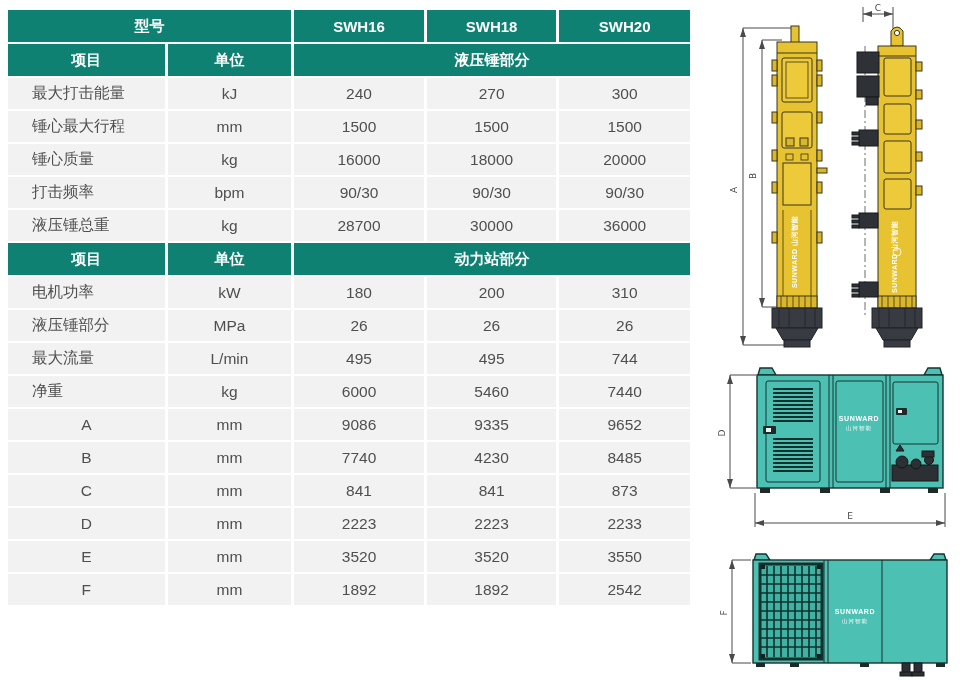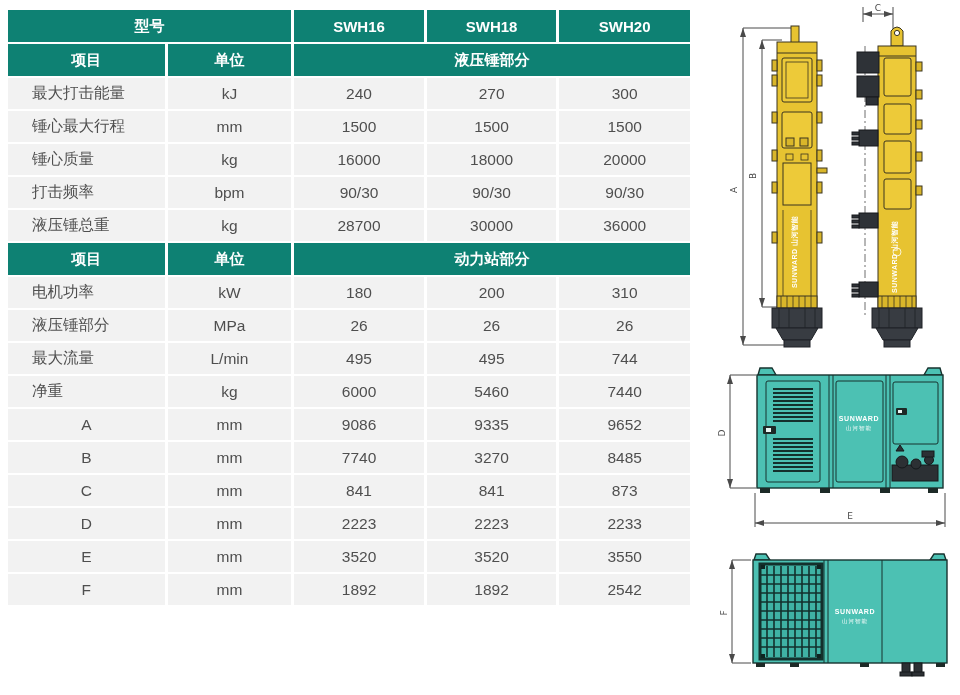--- a/index.html
+++ b/index.html
@@ -128,21 +128,21 @@
         <td class="item">A</td>
         <td>mm</td>
         <td>9086</td>
         <td>9335</td>
         <td>9652</td>
       </tr>
       <tr class="data dims">
         <td class="item">B</td>
         <td>mm</td>
         <td>7740</td>
-        <td>3270</td>
+        <td>4230</td>
         <td>8485</td>
       </tr>
       <tr class="data dims">
         <td class="item">C</td>
         <td>mm</td>
         <td>841</td>
         <td>841</td>
         <td>873</td>
       </tr>
       <tr class="data dims">

